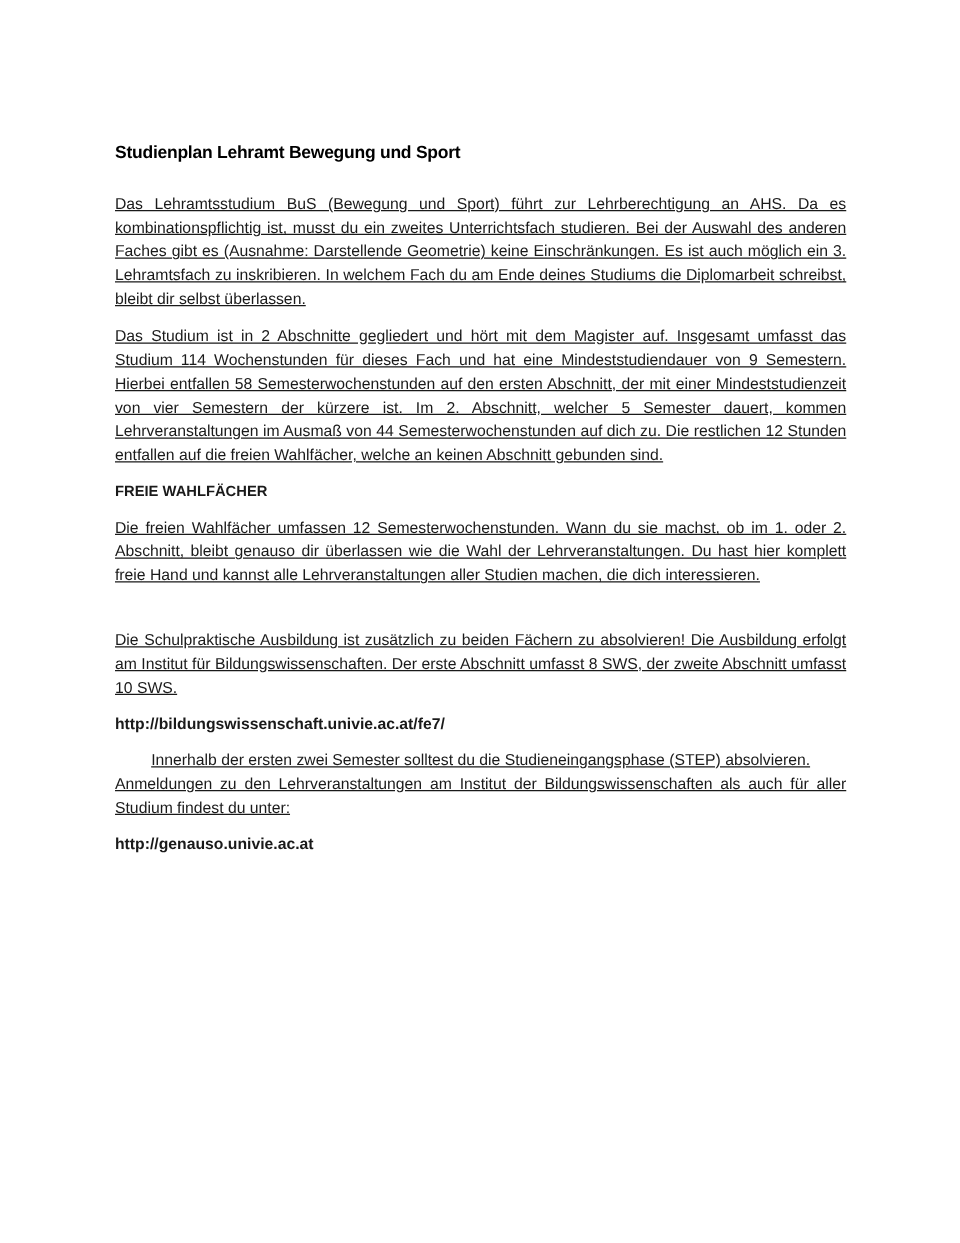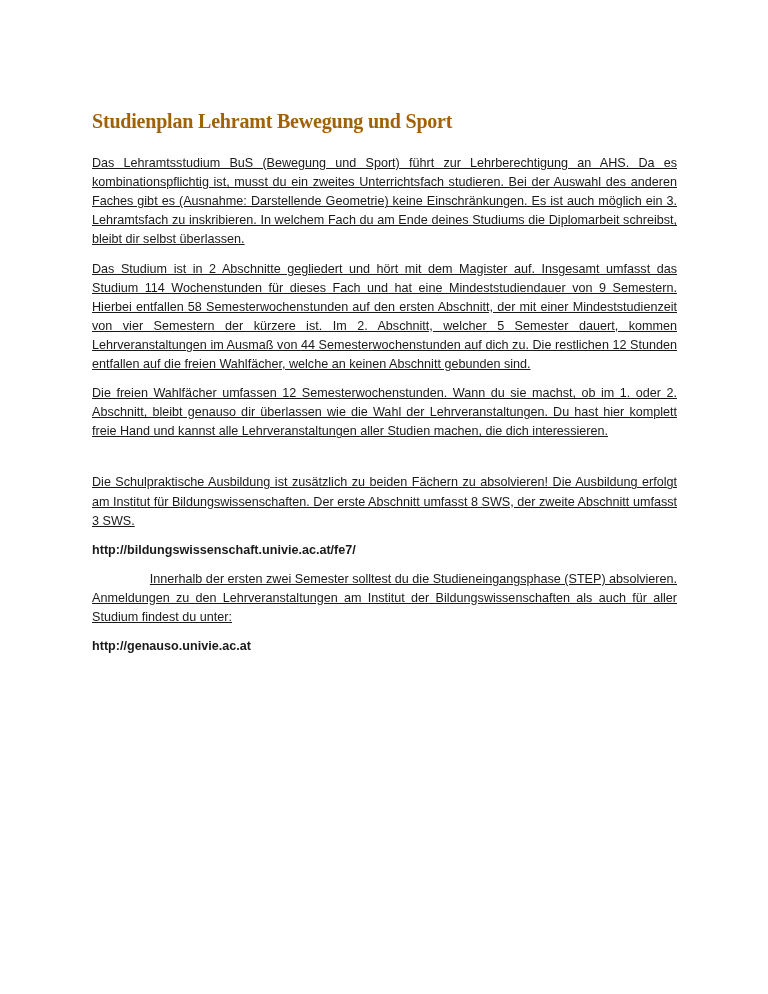--- a/index.html
+++ b/index.html
@@ -3,44 +3,45 @@
 <meta charset="utf-8">
 <style>
   html, body { margin: 0; padding: 0; background: #ffffff; }
   body { width: 768px; height: 994px; position: relative; overflow: hidden; }
   .page {
     position: absolute; left: 92px; top: 112px; width: 585px;
     font-family: "Liberation Sans", "DejaVu Sans", sans-serif;
     color: #1a1a1a; font-size: 12.6px; line-height: 19.1px;
   }
   .title {
-    font-family: Liberation Serif, serif;
-    font-weight: bold; font-size: 20px; margin: 0 0 23px 0; letter-spacing: -0.2px;
-    color: #a16207;
+    font-family: Liberation Sans, sans-serif;
+    font-weight: bold; font-size: 14px; margin: 0 0 23px 0; letter-spacing: -0.2px;
+    color: #000000;
   }
   .p { margin: 0 0 10px 0; text-align: justify; text-decoration: underline; }
-  .p.last-left { text-align: right; }
+  .p.last-left { text-align: center; }
   .heading { font-weight: bold; font-size: 11.8px; margin: 0 0 10px 0; }
   .link { font-weight: bold; margin: 0 0 10px 0; }
   .spacer { height: 22px; }
 </style>
 </head>
 <body>
 
 <div class="page">
   <h1 class="title">Studienplan Lehramt Bewegung und Sport</h1>
 
   <p class="p">Das Lehramtsstudium BuS (Bewegung und Sport) führt zur Lehrberechtigung an AHS. Da es kombinationspflichtig ist, musst du ein zweites Unterrichtsfach studieren. Bei der Auswahl des anderen Faches gibt es (Ausnahme: Darstellende Geometrie) keine Einschränkungen. Es ist auch möglich ein 3. Lehramtsfach zu inskribieren. In welchem Fach du am Ende deines Studiums die Diplomarbeit schreibst, bleibt dir selbst überlassen.</p>
   <p class="p">Das Studium ist in 2 Abschnitte gegliedert und hört mit dem Magister auf. Insgesamt umfasst das Studium 114 Wochenstunden für dieses Fach und hat eine Mindeststudiendauer von 9 Semestern. Hierbei entfallen 58 Semesterwochenstunden auf den ersten Abschnitt, der mit einer Mindeststudienzeit von vier Semestern der kürzere ist. Im 2. Abschnitt, welcher 5 Semester dauert, kommen Lehrveranstaltungen im Ausmaß von 44 Semesterwochenstunden auf dich zu. Die restlichen 12 Stunden entfallen auf die freien Wahlfächer, welche an keinen Abschnitt gebunden sind.</p>
 
+  <div class="heading">FREIE WAHLFÄCHER</div>
   <p class="p">Die freien Wahlfächer umfassen 12 Semesterwochenstunden. Wann du sie machst, ob im 1. oder 2. Abschnitt, bleibt genauso dir überlassen wie die Wahl der Lehrveranstaltungen. Du hast hier komplett freie Hand und kannst alle Lehrveranstaltungen aller Studien machen, die dich interessieren.</p>
 
   <div class="spacer"></div>
 
-  <p class="p">Die Schulpraktische Ausbildung ist zusätzlich zu beiden Fächern zu absolvieren! Die Ausbildung erfolgt am Institut für Bildungswissenschaften. Der erste Abschnitt umfasst 8 SWS, der zweite Abschnitt umfasst 3 SWS.</p>
+  <p class="p">Die Schulpraktische Ausbildung ist zusätzlich zu beiden Fächern zu absolvieren! Die Ausbildung erfolgt am Institut für Bildungswissenschaften. Der erste Abschnitt umfasst 8 SWS, der zweite Abschnitt umfasst 10 SWS.</p>
 
   <div class="link">http://bildungswissenschaft.univie.ac.at/fe7/</div>
 
   <div class="p last-left" style="margin-bottom:0">Innerhalb der ersten zwei Semester solltest du die Studieneingangsphase (STEP) absolvieren.</div>
   <p class="p">Anmeldungen zu den Lehrveranstaltungen am Institut der Bildungswissenschaften als auch für aller Studium findest du unter:</p>
 
   <div class="link">http://genauso.univie.ac.at</div>
 </div>
 
 </body></html>

